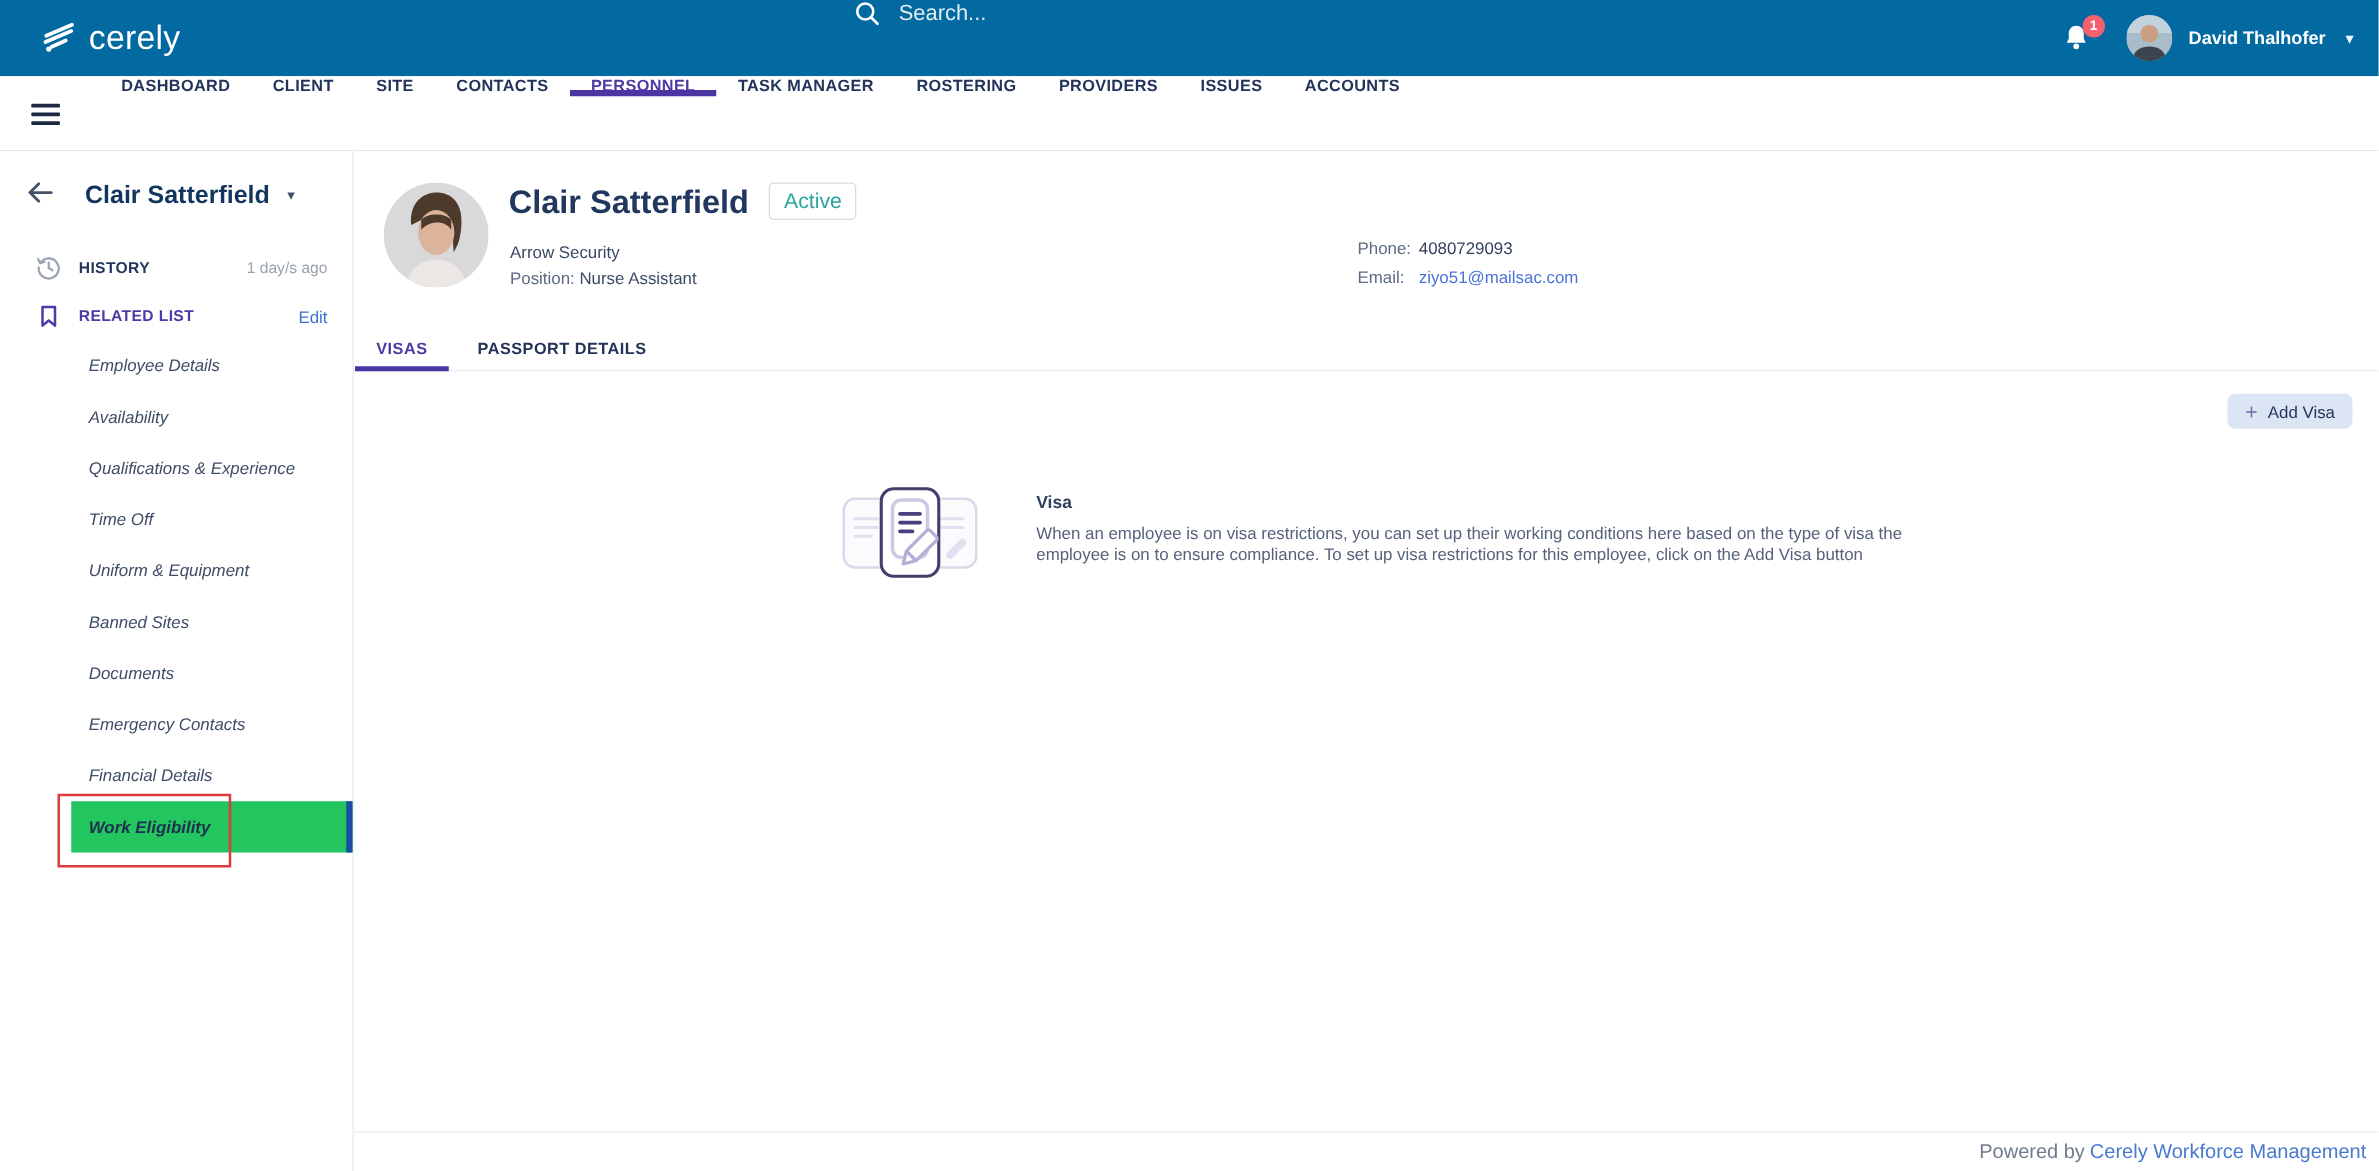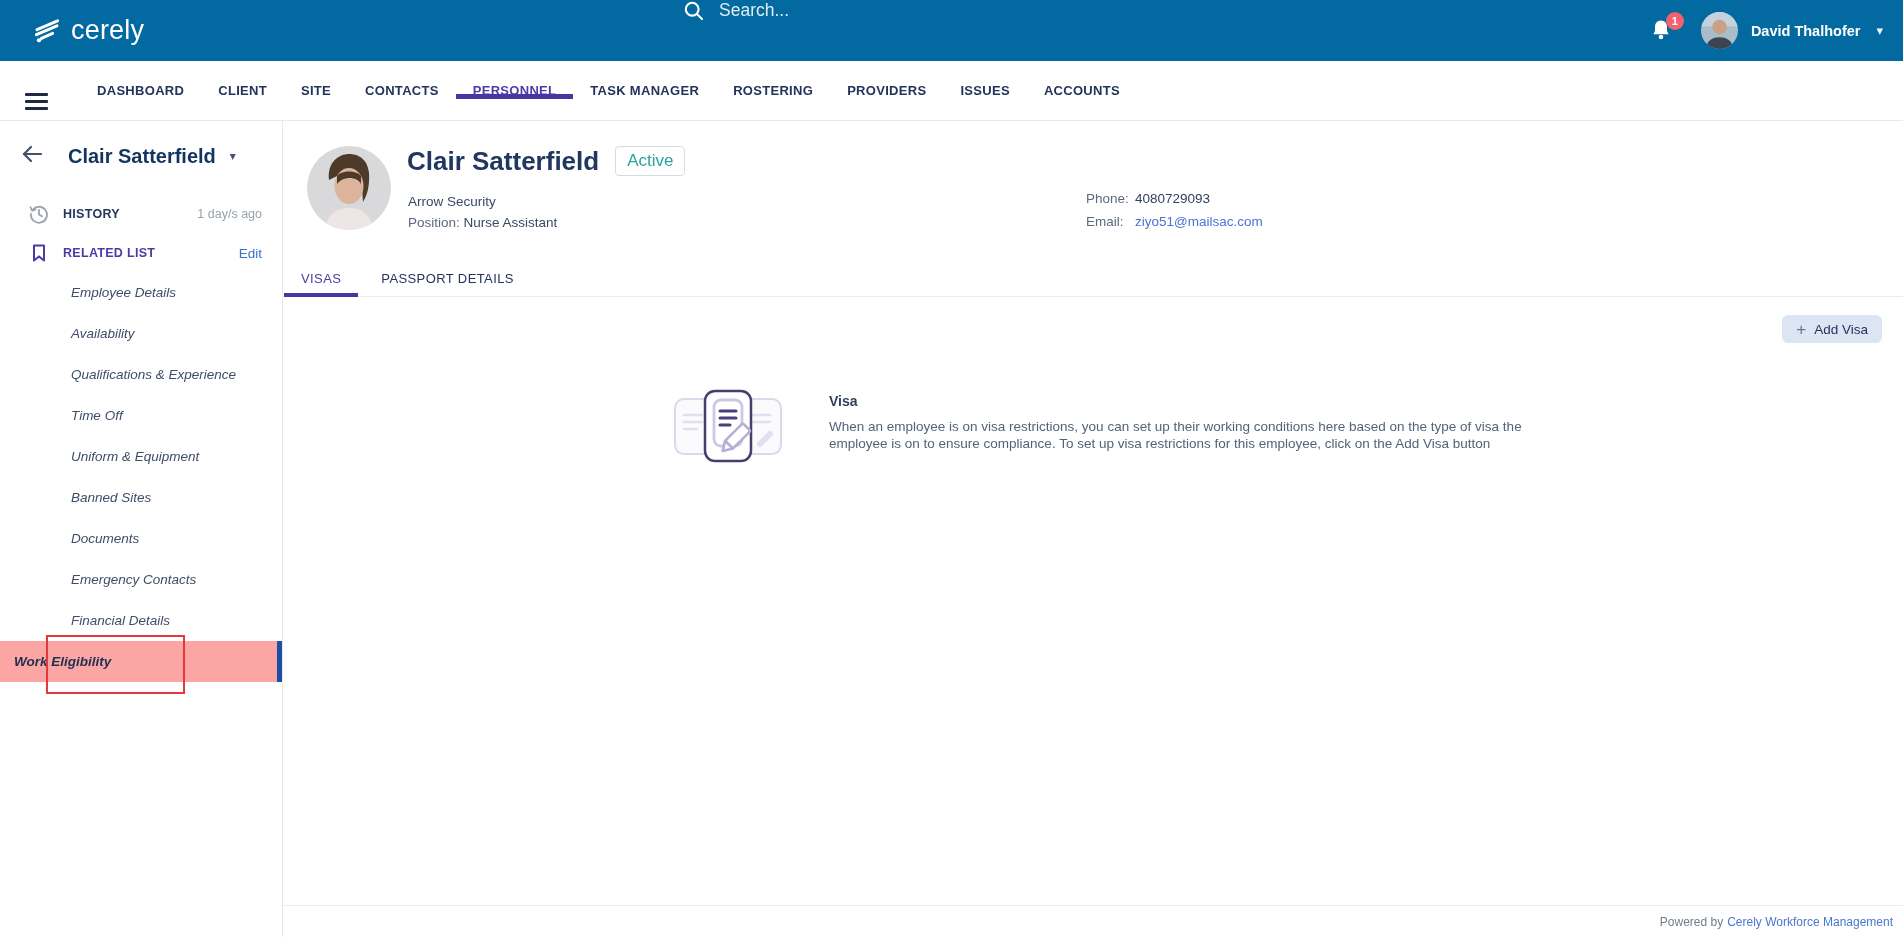--- a/index.html
+++ b/index.html
@@ -18,21 +18,21 @@
   .bell-wrap { position:relative; width:26px; height:26px; margin-right:26px; cursor:pointer; }
   .badge { position:absolute; top:-6px; right:-9px; min-width:18px; height:18px; border-radius:9px;
     background:#f2616e; color:#fff; font-size:11px; font-weight:700; display:flex;
     align-items:center; justify-content:center; padding:0 4px; }
   .avatar-sm { width:37px; height:37px; border-radius:50%; overflow:hidden; flex:0 0 auto; }
   .user-name { color:#fff; font-size:14.5px; font-weight:600; margin-left:13px; }
   .caret-white { color:#eaf6fd; font-size:13px; margin-left:16px; }
 
   
   .navbar { position:relative; height:60px; background:#fff; border-bottom:1px solid #e5e8ee;
-    display:flex; align-items:center; }
+    display:flex; align-items:flex-start; }
   .hamburger { width:23px; height:17px; margin:22px 0 0 25px; display:flex; flex-direction:column;
     justify-content:space-between; cursor:pointer; }
   .hamburger span { height:3px; background:#1e2a44; border-radius:1px; }
   .nav-items { display:flex; margin-left:32px; }
   .nav-item { position:relative; display:flex; align-items:center; padding:0 17px;
     font-size:13px; font-weight:700; letter-spacing:.3px; color:#24335a; cursor:pointer; white-space:nowrap; }
   .nav-item.active { color:#4b3ba6; }
   .nav-item.active::after { content:""; position:absolute; left:0; right:0; bottom:-1px; height:5px; background:#4a35a3; }
 
   
@@ -48,22 +48,22 @@
   .sb-row.history { top:75px; }
   .sb-row.related { top:114px; }
   .sb-row .ic { margin-left:29px; width:20px; height:20px; }
   .sb-label { font-size:12.5px; font-weight:700; letter-spacing:.3px; margin-left:14px; color:#25365c; }
   .sb-label.purple { color:#4b3ba6; }
   .sb-side { margin-left:auto; margin-right:20px; font-size:12.5px; color:#98a2ae; }
   .sb-side.link { color:#3a72d3; font-size:13.5px; cursor:pointer; }
   .sb-list { position:absolute; top:151px; left:0; right:0;font-style:italic; }
   .sb-item { height:41px; display:flex; align-items:center; padding-left:71px;
     font-size:13.5px; color:#3f4d68; cursor:pointer; }
-  .sb-item.selected { position:relative; padding-left:14px;
-    background:#fca5a5; font-weight:700; color:#1e3050; }
+  .sb-item.selected { position:relative; margin-left:57px; padding-left:14px;
+    background:#22c55e; font-weight:700; color:#1e3050; }
   .sb-item.selected::after { content:""; position:absolute; right:0; top:0; bottom:0; width:5px; background:#1b4fa4; }
   .annotation-box { position:absolute; left:46px; top:514px; width:139px; height:59px;
     border:2px solid #e03a3e; pointer-events:none; }
 
   
   .avatar-lg { position:absolute; left:24px; top:25px; width:84px; height:84px; border-radius:50%; overflow:hidden; }
   .name-row { position:absolute; left:124px; top:24px; height:32px; display:flex; align-items:center; gap:16px; }
   .person-title { font-size:26px; font-weight:700; color:#22375f; }
   .status-badge { border:1px solid #d7dce1; border-radius:4px; background:#fff; color:#2aa59c;
     font-size:17px; padding:4px 11px; }
@@ -73,39 +73,39 @@
   .contact { position:absolute; left:803px; top:70px; font-size:13.5px; }
   .contact .row { display:flex; margin-bottom:8px; }
   .contact .lbl { color:#5b6a80; width:49px; }
   .contact .val { color:#31415e; }
   .contact a { color:#4a72d8; text-decoration:none; cursor:pointer; }
 
   
   .tabs { position:absolute; left:0; right:0; top:140px; height:36px; border-bottom:1px solid #e9ebf0;
     display:flex; padding-left:1px; }
   .tab { position:relative; display:flex; align-items:center; padding:0 17px; margin-right:6px;
-    font-size:13px; font-weight:400; letter-spacing:.4px; color:#24335a; cursor:pointer; }
+    font-size:13px; font-weight:700; letter-spacing:.4px; color:#24335a; cursor:pointer; }
   .tab.active { color:#4b3ba6; }
   .tab.active::after { content:""; position:absolute; left:0; right:0; bottom:-1px; height:4px; background:#4a35a3; }
 
   
   .add-btn { position:absolute; top:194px; right:21px; height:28px; display:flex; align-items:center; gap:8px;
     background:#dbe5f4; border:none; border-radius:6px; padding:0 14px; cursor:pointer;
     font-family:"Liberation Sans", sans-serif; font-size:13.5px; color:#24335a; }
   .add-btn .plus { font-size:17px; color:#6f6f9e; font-weight:400; line-height:1; }
   .empty-state { position:absolute; left:389px; top:268px; display:flex; gap:45px; }
   .empty-icon { width:112px; height:74px; flex:0 0 auto; }
   .empty-text-block { padding-top:4px; }
   .empty-title { font-size:14px; font-weight:700; color:#2f3f5c; }
   .empty-desc { margin-top:9px; width:695px; font-size:13.5px; line-height:17px; color:#55627a; }
 
   
   .main footer { position:absolute; left:0; right:0; bottom:0; height:32px; border-top:1px solid #e9ebef;
     display:flex; align-items:center; justify-content:flex-end; padding-right:10px;
-    font-size:12px; color:#707c8c; }
+    font-size:16px; color:#707c8c; }
   .main footer a { color:#4878cf; text-decoration:none; margin-left:4px; cursor:pointer; }
 </style>
 </head>
 <body>
 
 <div>
 
   <header class="topbar">
     <div class="brand">
       <span>

